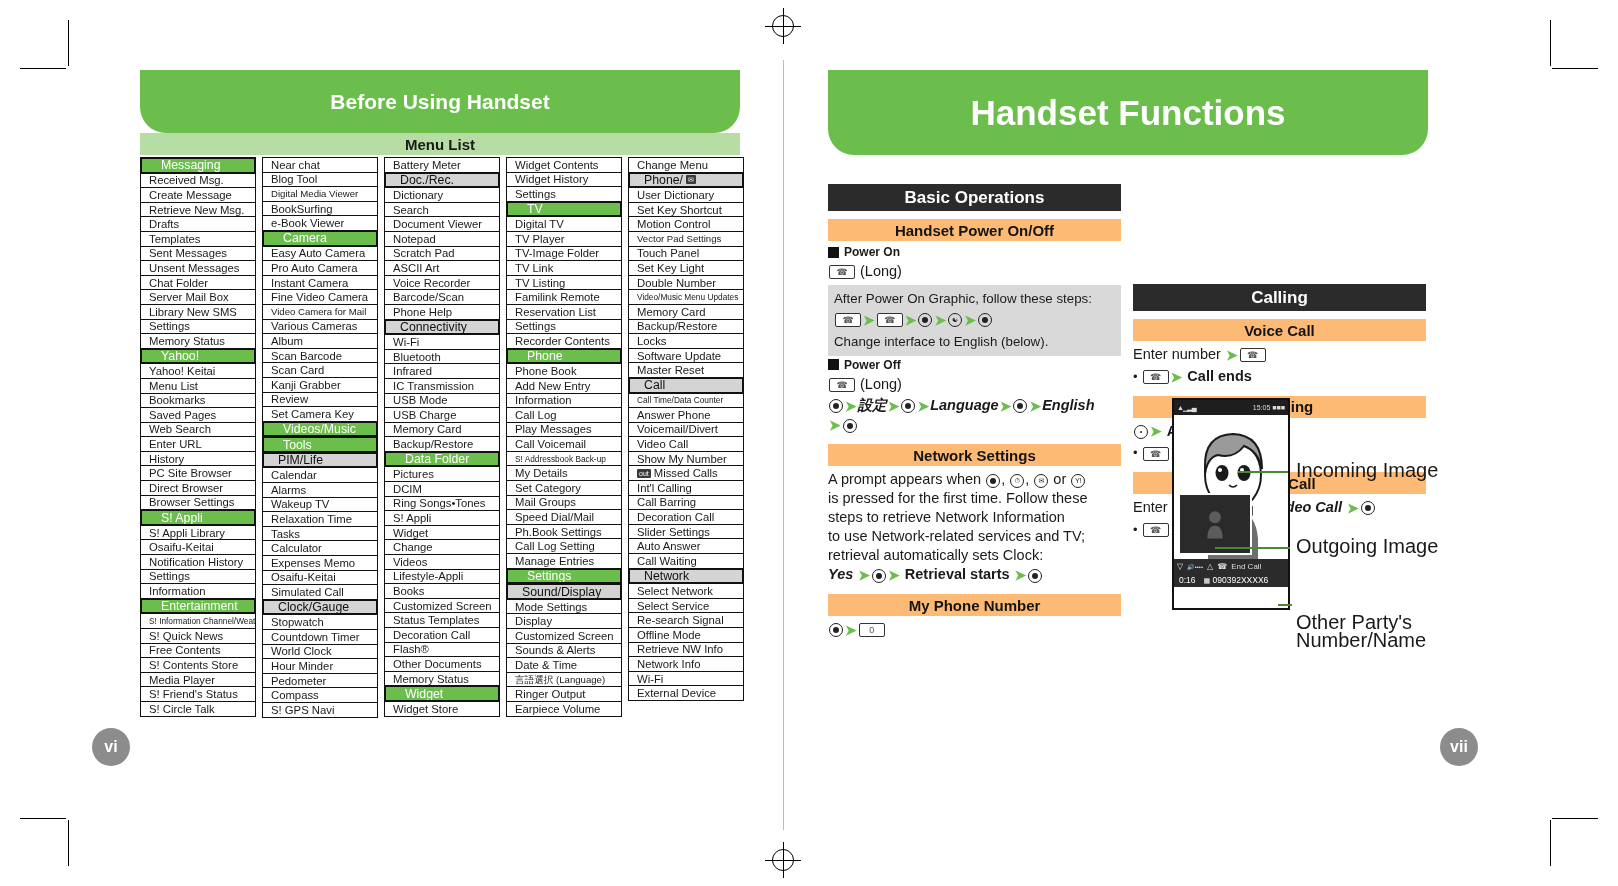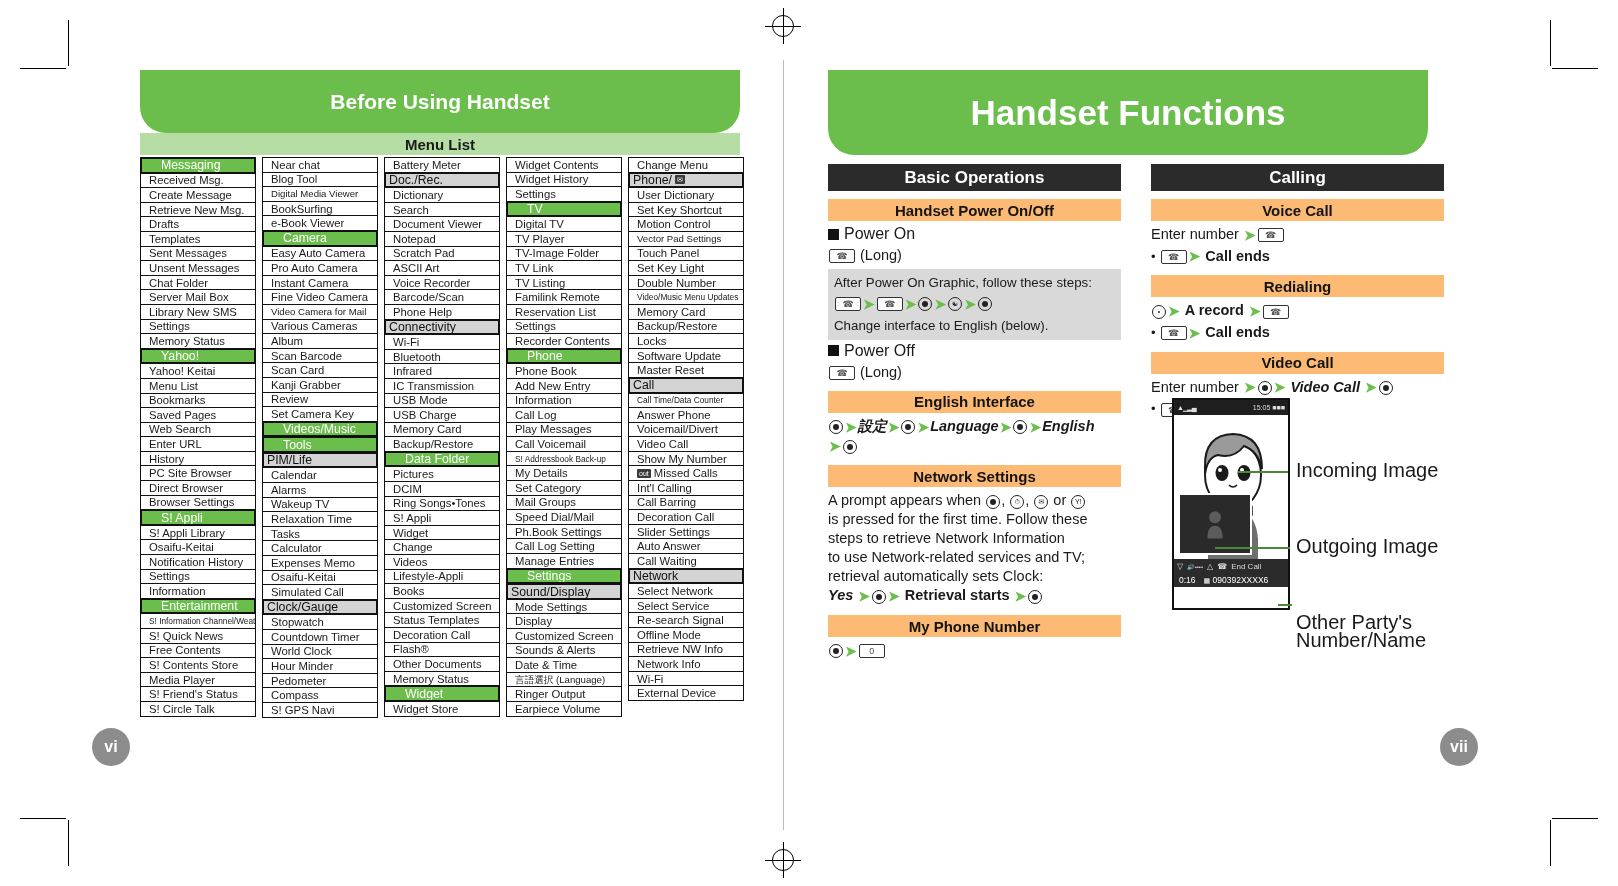--- a/index.html
+++ b/index.html
@@ -77,55 +77,55 @@
     padding-left:19px;
     height:16.6px;
     margin-top:-1px;
     position:relative; z-index:2;
   }
   .mcell.lvl2 { 
     background:#d4d4d4;
     color:#111;
     border:2px solid #111;
     font-size:12.3px;
-    padding-left:3px;
+    padding-left:14px;
     height:16.6px;
     margin-top:-1px;
     position:relative; z-index:2;align-items:center;
   }
   .mcell.indent { padding-left:8px; }
   .mcell.tiny { font-size:8.3px; }
   .mcell.small { font-size:9.6px; }
   .icon-inline {
     display:inline-block;
     background:#3a3a3a; color:#fff;
     font-size:7px; line-height:9px;
     padding:0 2px; margin-right:3px;
     border-radius:1px;
     vertical-align:middle;
   }
 
   
-  .rcols { position:absolute; left:18px; top:164px; display:flex; gap:30px; }
+  .rcols { position:absolute; left:18px; top:184px; display:flex; gap:12px;align-items:center; }
   .rcol { width:293px; }
 
   .sec-head {
     background:#2b2b2b; color:#fff;
     height:27px; display:flex; align-items:center; justify-content:center;
     font-size:17px; font-weight:bold;
     margin-bottom:8px;
   }
   .sub-head {
     background:#fdba74; color:#141414;
     height:22px; display:flex; align-items:center; justify-content:center;
     font-size:15px; font-weight:bold;
     margin:9px 0 4px 0;
   }
   .blk-head {
-    font-size:16px; font-weight:normal; margin:2px 0 3px 0;
+    font-size:12px; font-weight:bold; margin:2px 0 3px 0;
     display:flex; align-items:center;
   }
   .blk-head .sq { width:11px; height:11px; background:#111; margin-right:5px; display:inline-block; }
   .body-line { font-size:14.5px; line-height:19px; margin:2px 0; }
   .greybox {
     background:#d9d9d9; padding:4px 6px 5px 6px; font-size:13.3px; line-height:19px;
     margin:4px 0 2px 0;
   }
 
   
@@ -832,23 +832,20 @@
 
       <div class="blk-head">
         <span class="sq"></span>
         <span>Power Off</span>
       </div>
       <div class="body-line">
         <span class="key">☎</span>
         <span>(Long)</span>
       </div>
 
-      <div class="sub-head">
-        <span>English Interface</span>
-      </div>
       <div class="body-line">
         <span class="kcirc filled"></span><span class="arr">➤</span><span class="bi">設定</span><span class="arr">➤</span><span class="kcirc filled"></span><span class="arr">➤</span><span class="bi">Language</span><span class="arr">➤</span><span class="kcirc filled"></span><span class="arr">➤</span><span class="bi">English</span>
         <br><span class="arr">➤</span><span class="kcirc filled"></span>
       </div>
 
       <div class="sub-head">
         <span>Network Settings</span>
       </div>
       <div class="body-line">
         <span>A prompt appears when</span>

